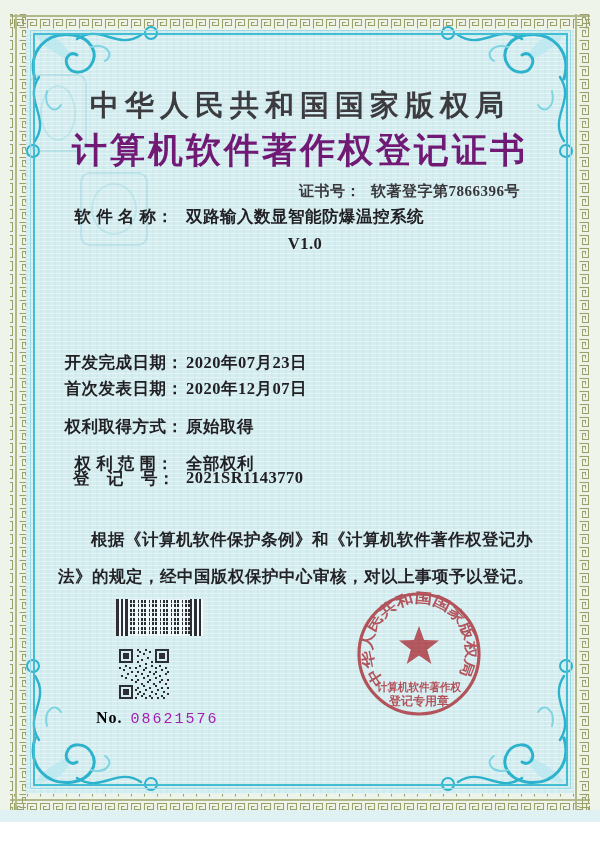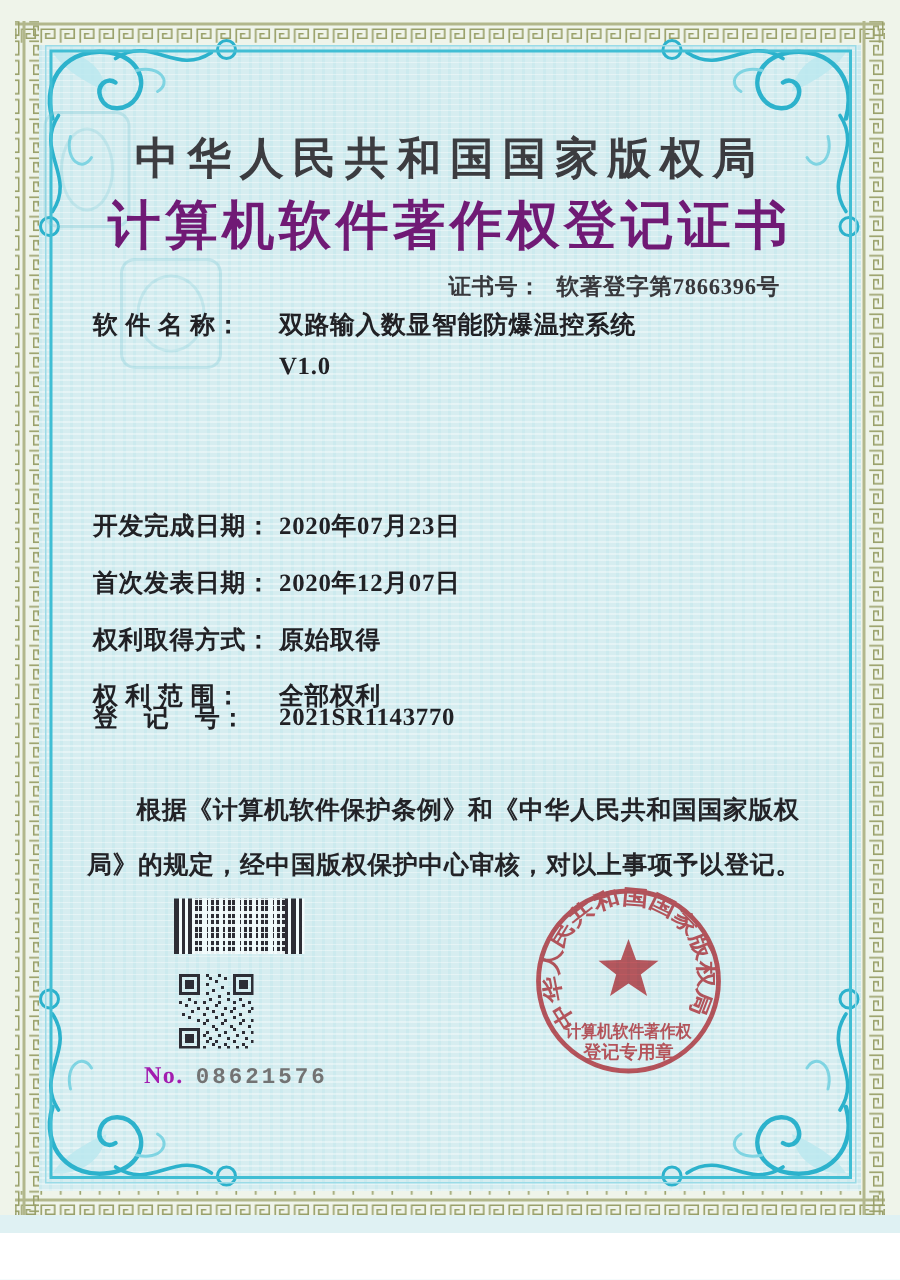--- a/index.html
+++ b/index.html
@@ -42,24 +42,24 @@
     position:absolute;left:0;top:127px;width:600px;text-align:center;
     font-size:35px;font-weight:700;color:#701a75;letter-spacing:3px;margin:0;
   }
   .certno{
     position:absolute;right:80px;top:182px;
     font-size:15px;font-weight:700;color:#38383c;letter-spacing:.5px;
   }
   .certno .cn-l{margin-right:10px;}
 
   .row{position:absolute;left:62px;font-size:16.5px;font-weight:700;color:#212125;}
-  .lab{display:inline-block;width:124px;letter-spacing:.5px;vertical-align:top;}
-  .val{display:inline-block;vertical-align:top;letter-spacing:.5px;}
+  .lab{display:inline-block;width:124px;letter-spacing:.5px;vertical-align:top;text-align:center;}
+  .val{display:inline-block;vertical-align:top;letter-spacing:.5px;text-align:center;}
   .val2{display:block;margin-top:6px;}
-  .r1{top:206px;} .r2{top:272px;} .r3{top:340px;} .r4{top:378px;}
+  .r1{top:206px;} .r2{top:272px;} .r3{top:352px;} .r4{top:378px;}
   .r5{top:416px;} .r6{top:453px;} .r7{top:468px;}
 
   .statement{
     position:absolute;left:58px;top:521px;width:486px;margin:0;
     font-size:16.5px;font-weight:600;color:#232327;line-height:37px;
     text-indent:2em;letter-spacing:.5px;
   }
 
   
   .barcode{position:absolute;left:116px;top:599px;width:87px;height:37px;display:flex;}
@@ -68,23 +68,23 @@
   .bc-mid{flex:1;height:100%;
     background:
       repeating-linear-gradient(0deg, rgba(242,251,252,.95) 0 2px, transparent 2px 5px, rgba(242,251,252,.9) 5px 6px, transparent 6px 9px),
       repeating-linear-gradient(90deg,#2d2d35 0 2px,#eef9fa 2px 3px,#2d2d35 3px 5px,#eef9fa 5px 8px,#2d2d35 8px 9px,#eef9fa 9px 11px);}
   .bc-right{width:13px;height:100%;
     background:repeating-linear-gradient(90deg,#2d2d35 0 2px,#f2fbfc 2px 4px,#2d2d35 4px 7px,#f2fbfc 7px 9px);}
 
   .qr{position:absolute;left:119px;top:649px;width:50px;height:50px;}
 
   .serial{position:absolute;left:96px;top:709px;font-size:16px;}
-  .serial .no-l{font-weight:700;color:#a21caf;letter-spacing:1px;}
+  .serial .no-l{font-weight:700;color:#000000;letter-spacing:1px;}
   .serial .no-n{font-family:"Liberation Mono","DejaVu Sans Mono",monospace;
-    font-weight:700;color:#737373;letter-spacing:2px;margin-left:8px;font-size:15px;}
+    font-weight:400;color:#a21caf;letter-spacing:2px;margin-left:8px;font-size:15px;}
 
   .seal{position:absolute;left:353px;top:588px;width:132px;height:132px;
     mix-blend-mode:multiply;opacity:.92;}
   .issue-date{
     position:absolute;left:362px;top:716px;
     font-size:18.5px;font-weight:700;color:#2b2b2f;letter-spacing:.5px;
   }
   .scan-edge{position:absolute;left:0;top:810px;width:600px;height:12px;background:#dff1f3;}
 </style>
 </head>
@@ -151,21 +151,21 @@
   <div class="row r6">
     <span class="lab">权 利 范 围：</span><span class="val">全部权利</span>
   </div>
   <div class="row r5">
     <span class="lab">权利取得方式：</span><span class="val">原始取得</span>
   </div>
   <div class="row r7">
     <span class="lab">登　记　号：</span><span class="val">2021SR1143770</span>
   </div>
 
-  <p class="statement">根据《计算机软件保护条例》和《中华人民共和国国家版权局》的规定，经中国版权保护中心审核，对以上事项予以登记。</p>
+  <p class="statement">根据《计算机软件保护条例》和《计算机软件著作权登记办法》的规定，经中国版权保护中心审核，对以上事项予以登记。</p>
 
   <div class="barcode">
     <div class="bc-left"></div>
     <div class="bc-mid"></div>
     <div class="bc-right"></div>
   </div>
 
   <svg class="qr" viewBox="0 0 25 25" shape-rendering="crispEdges">
     <g fill="#2d2d35">
       <path d="M0,0h7v7h-7z M1,1v5h5v-5z" fill-rule="evenodd"></path>

